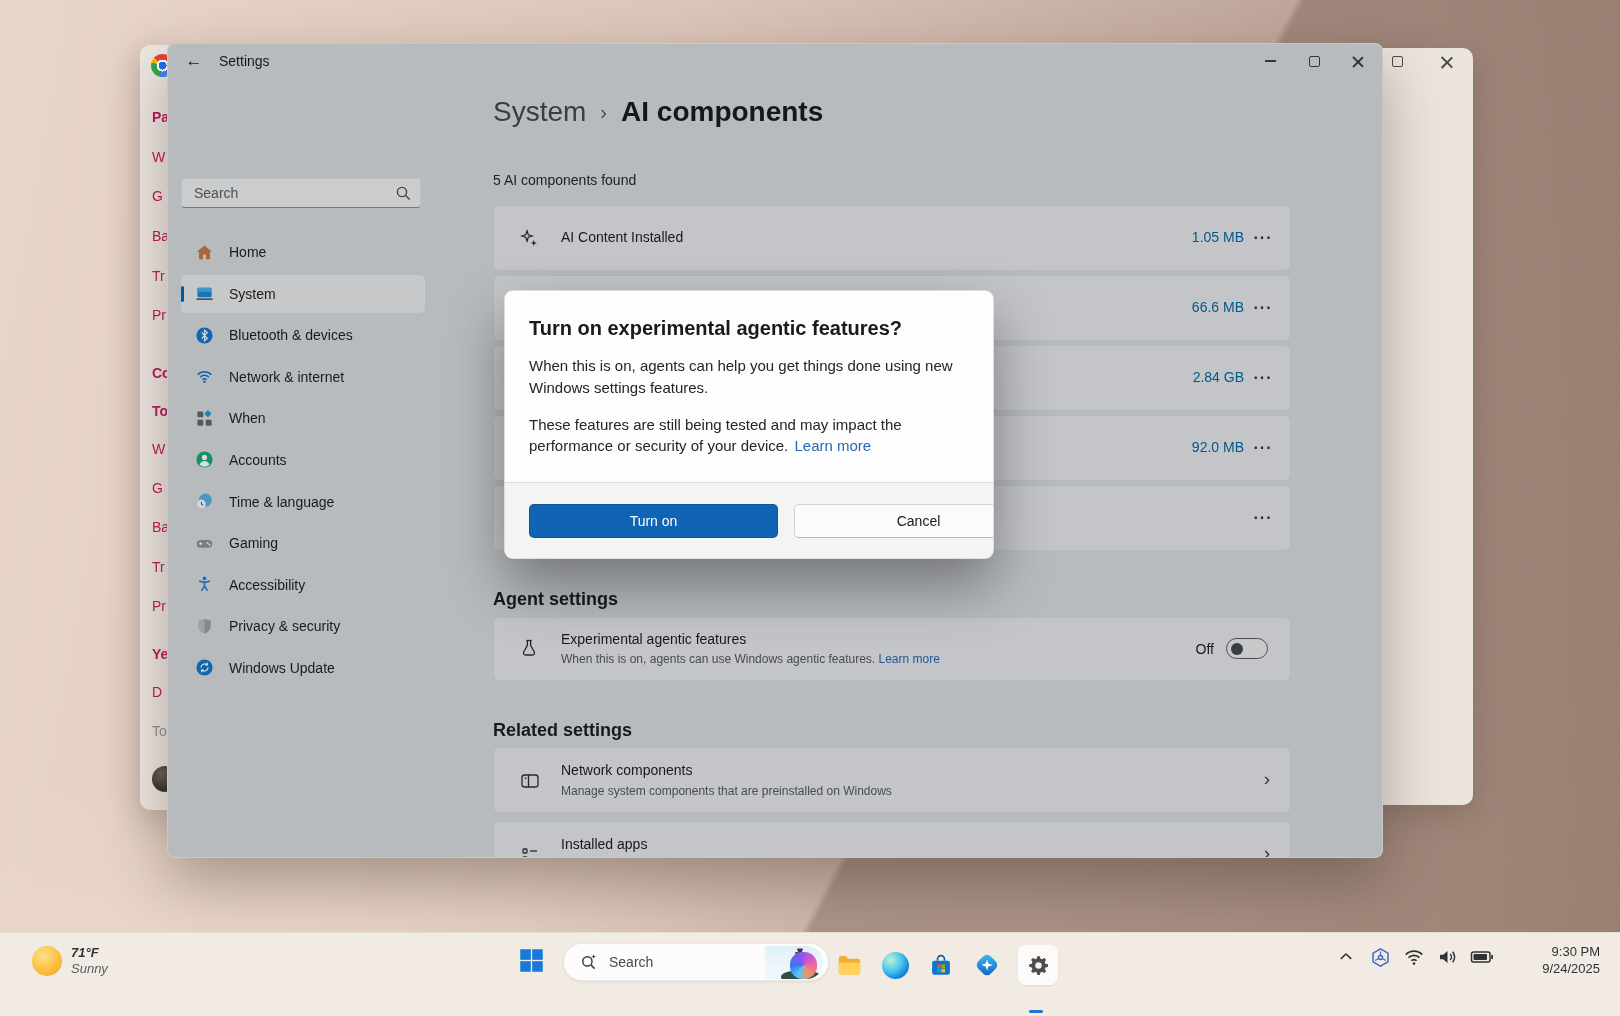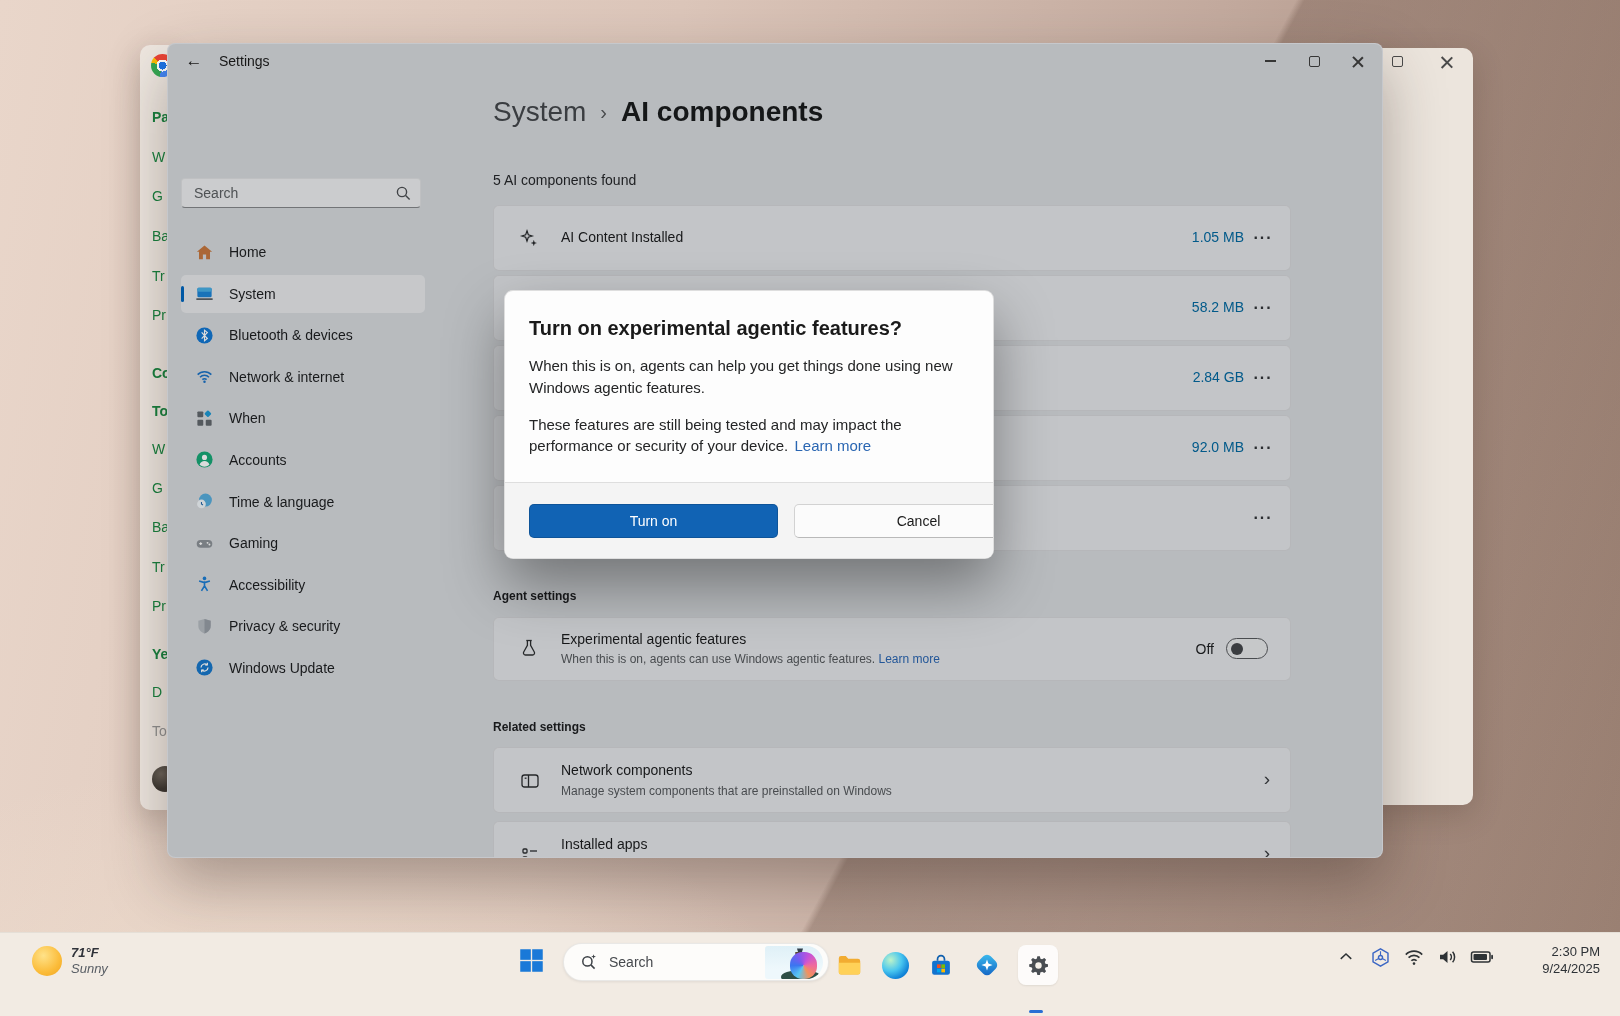--- a/index.html
+++ b/index.html
@@ -8,21 +8,21 @@
   body { position:relative;
     background:
       radial-gradient(60% 55% at 16% 108%, rgba(243,226,209,.75) 0%, rgba(243,226,209,0) 60%),
       linear-gradient(118deg, rgba(0,0,0,0) 60%, rgba(92,66,54,.30) 60.4%, rgba(92,66,54,.10) 100%),
       linear-gradient(100deg, #e9d6ca 0%, #dcc6ba 38%, #c3aa9e 68%, #a18779 100%);
   }
 
   
   .bw-left { position:absolute; left:140px; top:45px; width:34px; height:765px;
     background:#efe8e1; border-radius:10px 0 0 10px; box-shadow:0 10px 30px rgba(60,40,30,.25); }
-  .bw-left .bl-letter { position:absolute; left:12px; font-size:14px; color:#15803d; white-space:nowrap; }
+  .bw-left .bl-letter { position:absolute; left:12px; font-size:14px; color:#be185d; white-space:nowrap; }
   .bw-left .bl-letter.b { font-weight:700; }
   .bw-left .bl-letter.lt { color:#8f8f8f; }
   .bl-logo { position:absolute; left:11px; top:9px; width:23px; height:23px; border-radius:50%;
     background:
       radial-gradient(circle at 50% 50%, #1a73e8 0 4px, #fff 4px 6px, rgba(0,0,0,0) 6px),
       conic-gradient(from -45deg, #ea4335 0 120deg, #4285f4 120deg 240deg, #34a853 240deg 330deg, #fbbc05 330deg 360deg); }
   .bl-avatar { position:absolute; left:12px; top:721px; width:26px; height:26px; border-radius:50%;
     background:radial-gradient(circle at 35% 30%, #6b635a 0%, #3a3530 60%); }
 
   .bw-right { position:absolute; left:1352px; top:48px; width:121px; height:757px;
@@ -76,21 +76,21 @@
   .card { position:absolute; left:325px; width:798px; background:rgba(255,255,255,.34);
     border:1px solid rgba(0,0,0,.07); border-radius:6px; }
   .comp-row { height:66px; }
   .row-ico { position:absolute; left:25px; top:22px; }
   .row-name { position:absolute; left:67px; top:23px; font-size:14px; color:#1b1d1f; }
   .row-size { position:absolute; right:46px; top:23px; font-size:14px; color:#0369a1; }
   .row-more { position:absolute; right:12px; top:18px; width:30px; height:28px; border-radius:4px;
     display:flex; align-items:center; justify-content:center;
     font-size:16px; letter-spacing:1px; color:#323539; font-weight:700; }
 
-  .sec-head { position:absolute; left:325px; font-size:12px; font-weight:700; color:#1c1e20; }
+  .sec-head { position:absolute; left:325px; font-size:18px; font-weight:700; color:#1c1e20; }
   .sub { font-size:12px; color:#54585c; }
   .link { color:#2a66b2; text-decoration:none; }
 
   .agent-card .title { position:absolute; left:67px; top:13px; font-size:14px; color:#1b1d1f; }
   .agent-card .subline { position:absolute; left:67px; top:34px; }
   .toggle-wrap { position:absolute; right:22px; top:20px; display:flex; align-items:center; gap:12px; }
   .toggle-state { font-size:14px; color:#1d1f21; }
   .toggle { width:42px; height:21px; border:1px solid #56595d; border-radius:11px; position:relative;
     background:rgba(255,255,255,.12); }
   .toggle .knob { position:absolute; left:4px; top:3.5px; width:12px; height:12px; border-radius:50%;
@@ -332,21 +332,21 @@
       <svg width="22" viewBox="0 0 22 22" fill="none" stroke="#26292c" stroke-width="1.2">
         <path d="M8 2.8 9.3 6.7 13.2 8 9.3 9.3 8 13.2 6.7 9.3 2.8 8 6.7 6.7Z"></path>
         <path d="M14.8 11.8l.8 2.4 2.4.8-2.4.8-.8 2.4-.8-2.4-2.4-.8 2.4-.8Z" fill="#26292c" stroke="none"></path>
       </svg></span>
     <span class="row-name">AI Content Installed</span>
     <span class="row-size">1.05 MB</span>
     <span class="row-more">···</span>
   </div>
   <div class="card comp-row" style="top:231px">
     <span class="row-name"></span>
-    <span class="row-size">58.2 MB</span>
+    <span class="row-size">66.6 MB</span>
     <span class="row-more">···</span>
   </div>
   <div class="card comp-row" style="top:301px">
     <span class="row-name"></span>
     <span class="row-size">2.84 GB</span>
     <span class="row-more">···</span>
   </div>
   <div class="card comp-row" style="top:371px">
     <span class="row-name"></span>
     <span class="row-size">92.0 MB</span>
@@ -399,21 +399,21 @@
           <path d="M11 15h7"></path>
       </svg></span>
     <span class="title">Installed apps</span>
 
     <span class="rel-chevron">›</span>
   </div>
 
   <div class="smoke"></div>
   <div class="dialog">
     <div class="dlg-title">Turn on experimental agentic features?</div>
-    <div class="dlg-p">When this is on, agents can help you get things done using new Windows agentic features.</div>
+    <div class="dlg-p">When this is on, agents can help you get things done using new Windows settings features.</div>
     <div class="dlg-p">
       <span>These features are still being tested and may impact the performance or security of your device.</span>
       <a class="link" href="#">Learn more</a>
     </div>
     <div class="dlg-footer">
       <button class="btn btn-primary">Turn on</button>
       <button class="btn btn-secondary">Cancel</button>
     </div>
   </div>
 </div>
@@ -528,16 +528,16 @@
     <div class="tray-ico">
       <svg width="24" viewBox="0 0 24 24">
           <rect x="1.5" y="7" width="18.5" height="10" rx="2" fill="none" stroke="#2e3235" stroke-width="1.5"></rect>
           <rect x="3.5" y="9" width="13.5" height="6" rx="1" fill="#2e3235"></rect>
           <rect x="21.2" y="9.8" width="1.8" height="4.4" rx=".9" fill="#2e3235"></rect>
         </svg>
     </div>
   </div>
 
   <div class="clock">
-    <div>2:30 PM</div>
+    <div>9:30 PM</div>
     <div>9/24/2025</div>
   </div>
 </div>
 
 </body></html>

